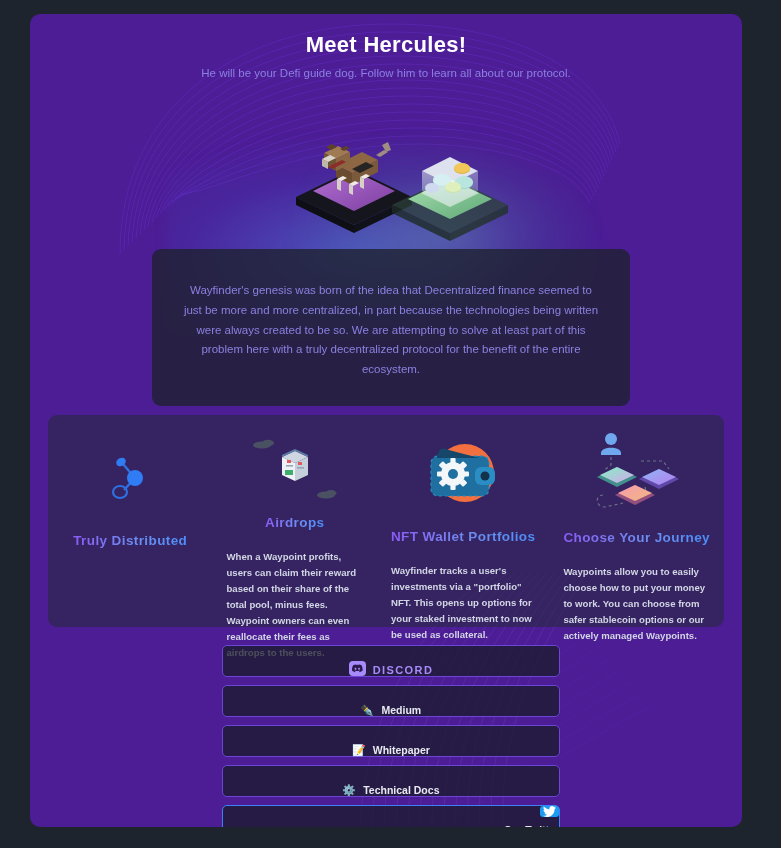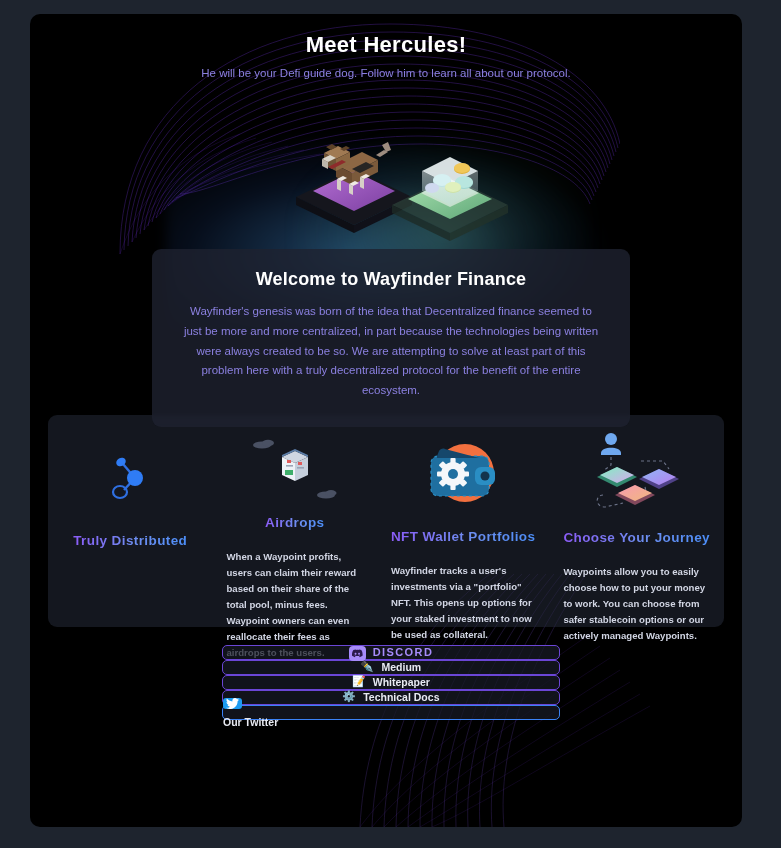--- a/index.html
+++ b/index.html
@@ -12,21 +12,21 @@
     font-family: "Liberation Sans", sans-serif;
     overflow: hidden;
   }
 
   .page {
     position: absolute;
     left: 30px;
     top: 14px;
     width: 712px;
     height: 813px;
-    background: #000000;
+    background: #4c1d95;
     border-radius: 10px;
     overflow: hidden;
   }
 
   
   .mesh {
     position: absolute;
     pointer-events: none;
     opacity: .85;
   }
@@ -167,27 +167,27 @@
 
   
   .buttons {
     position: absolute;
     left: 192px;
     top: 631px;
     width: 338px;
     z-index: 6;
   }
   .btn {
-    height: 15px;
-    margin-bottom: 0;
+    height: 32px;
+    margin-bottom: 8px;
     border: 1px solid #6b46d6;
     border-radius: 5px;
     background: rgba(23,27,38,.72);
     display: flex;
-    align-items: flex-start;
+    align-items: flex-end;
     justify-content: center;
     gap: 7px;
     color: #e8eaf2;
     font-size: 10.5px;
     font-weight: bold;
     cursor: pointer;
   }
   .btn.twitter { border-color: #3b82f6; flex-direction: column; }
   .btn .glyph { font-size: 11px; line-height: 1; display: inline-flex; align-items: center; }
   .btn-discord-label {
@@ -359,21 +359,20 @@
           <ellipse cx="248" cy="89" rx="9" ry="6" fill="#b8e6df"></ellipse>
           <ellipse cx="237" cy="95" rx="8" ry="5" fill="#cfe3a8"></ellipse>
           <ellipse cx="237" cy="94" rx="8" ry="5" fill="#e0f0bd"></ellipse>
           <ellipse cx="216" cy="95" rx="7" ry="5" fill="#cfd9ef"></ellipse>
         </g>
       </svg>
     </div>
   </section>
 
   <section class="welcome">
-    <h2>Welcome to Wayfinder Finance</h2>
     <p>Wayfinder's genesis was born of the idea that Decentralized finance seemed to just be more and more centralized, in part because the technologies being written were always created to be so. We are attempting to solve at least part of this problem here with a truly decentralized protocol for the benefit of the entire ecosystem.</p>
   </section>
 
   <section class="features">
 
     <div class="feature f1">
       <div class="icon-wrap">
         <svg width="58" height="58" viewBox="0 0 58 58">
           <line x1="22" y1="16" x2="34" y2="30" stroke="#2f6fe0" stroke-width="2.4"></line>
           <line x1="34" y1="30" x2="23" y2="42" stroke="#2f6fe0" stroke-width="2.4"></line>

